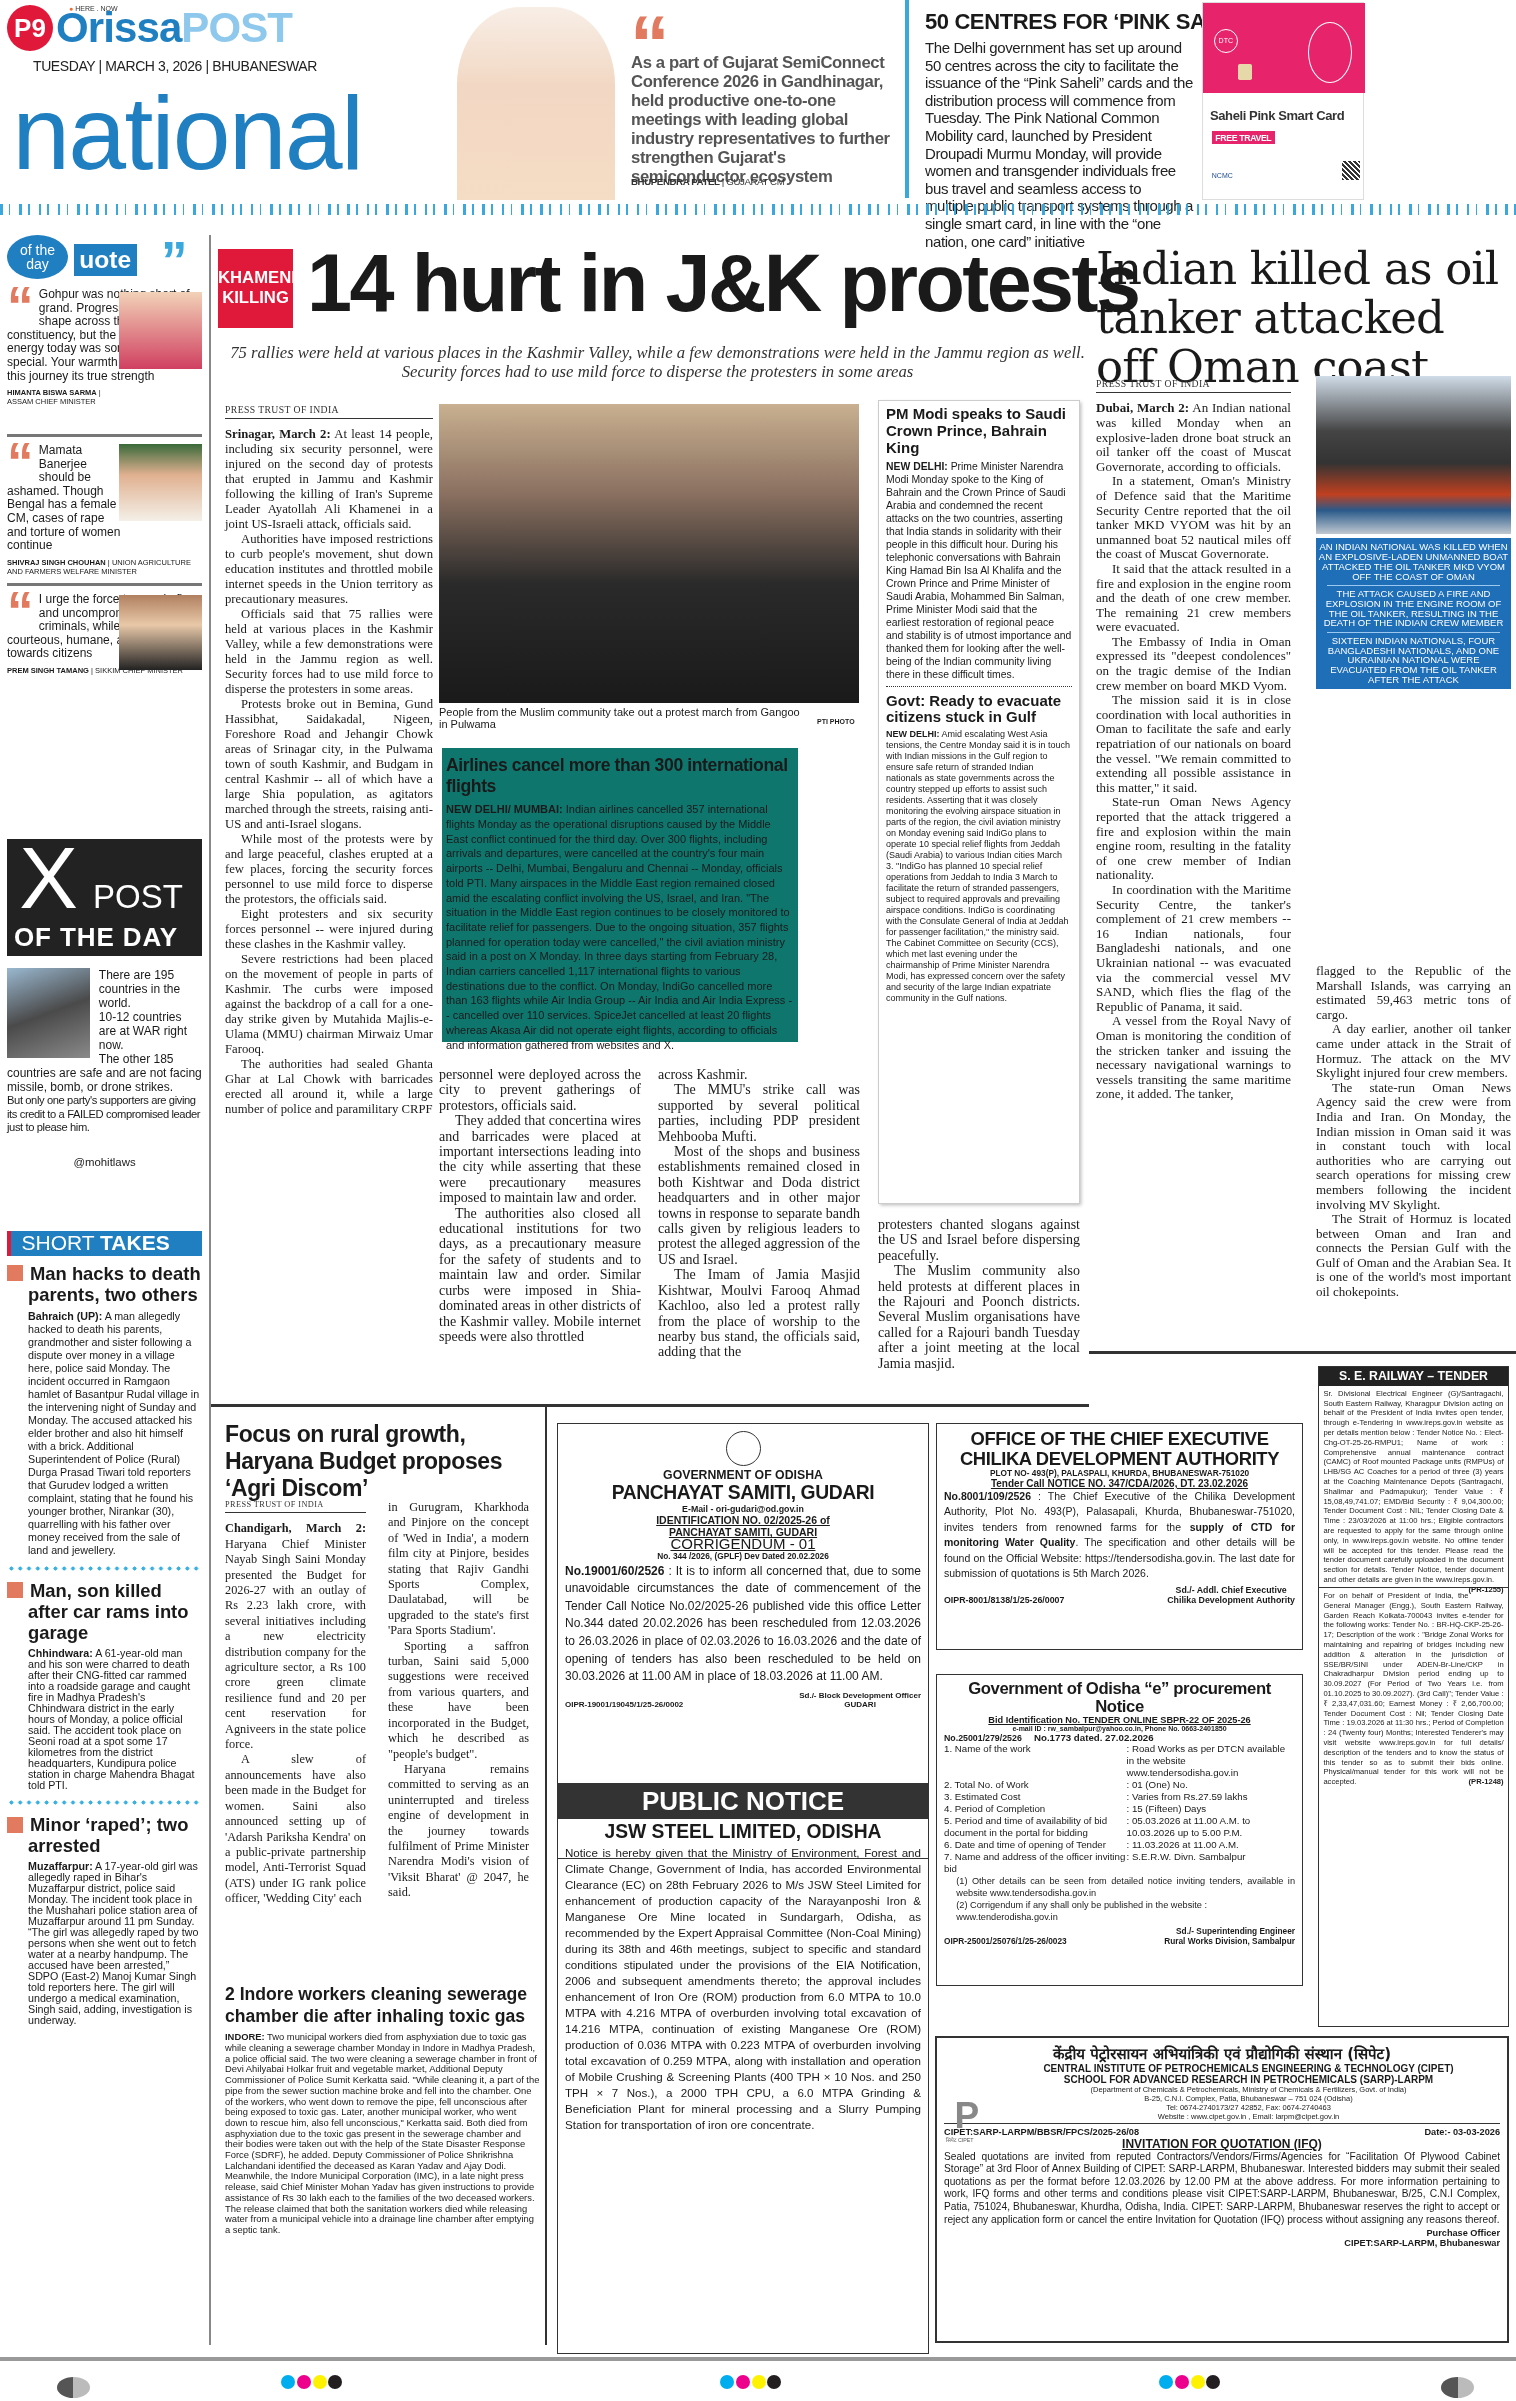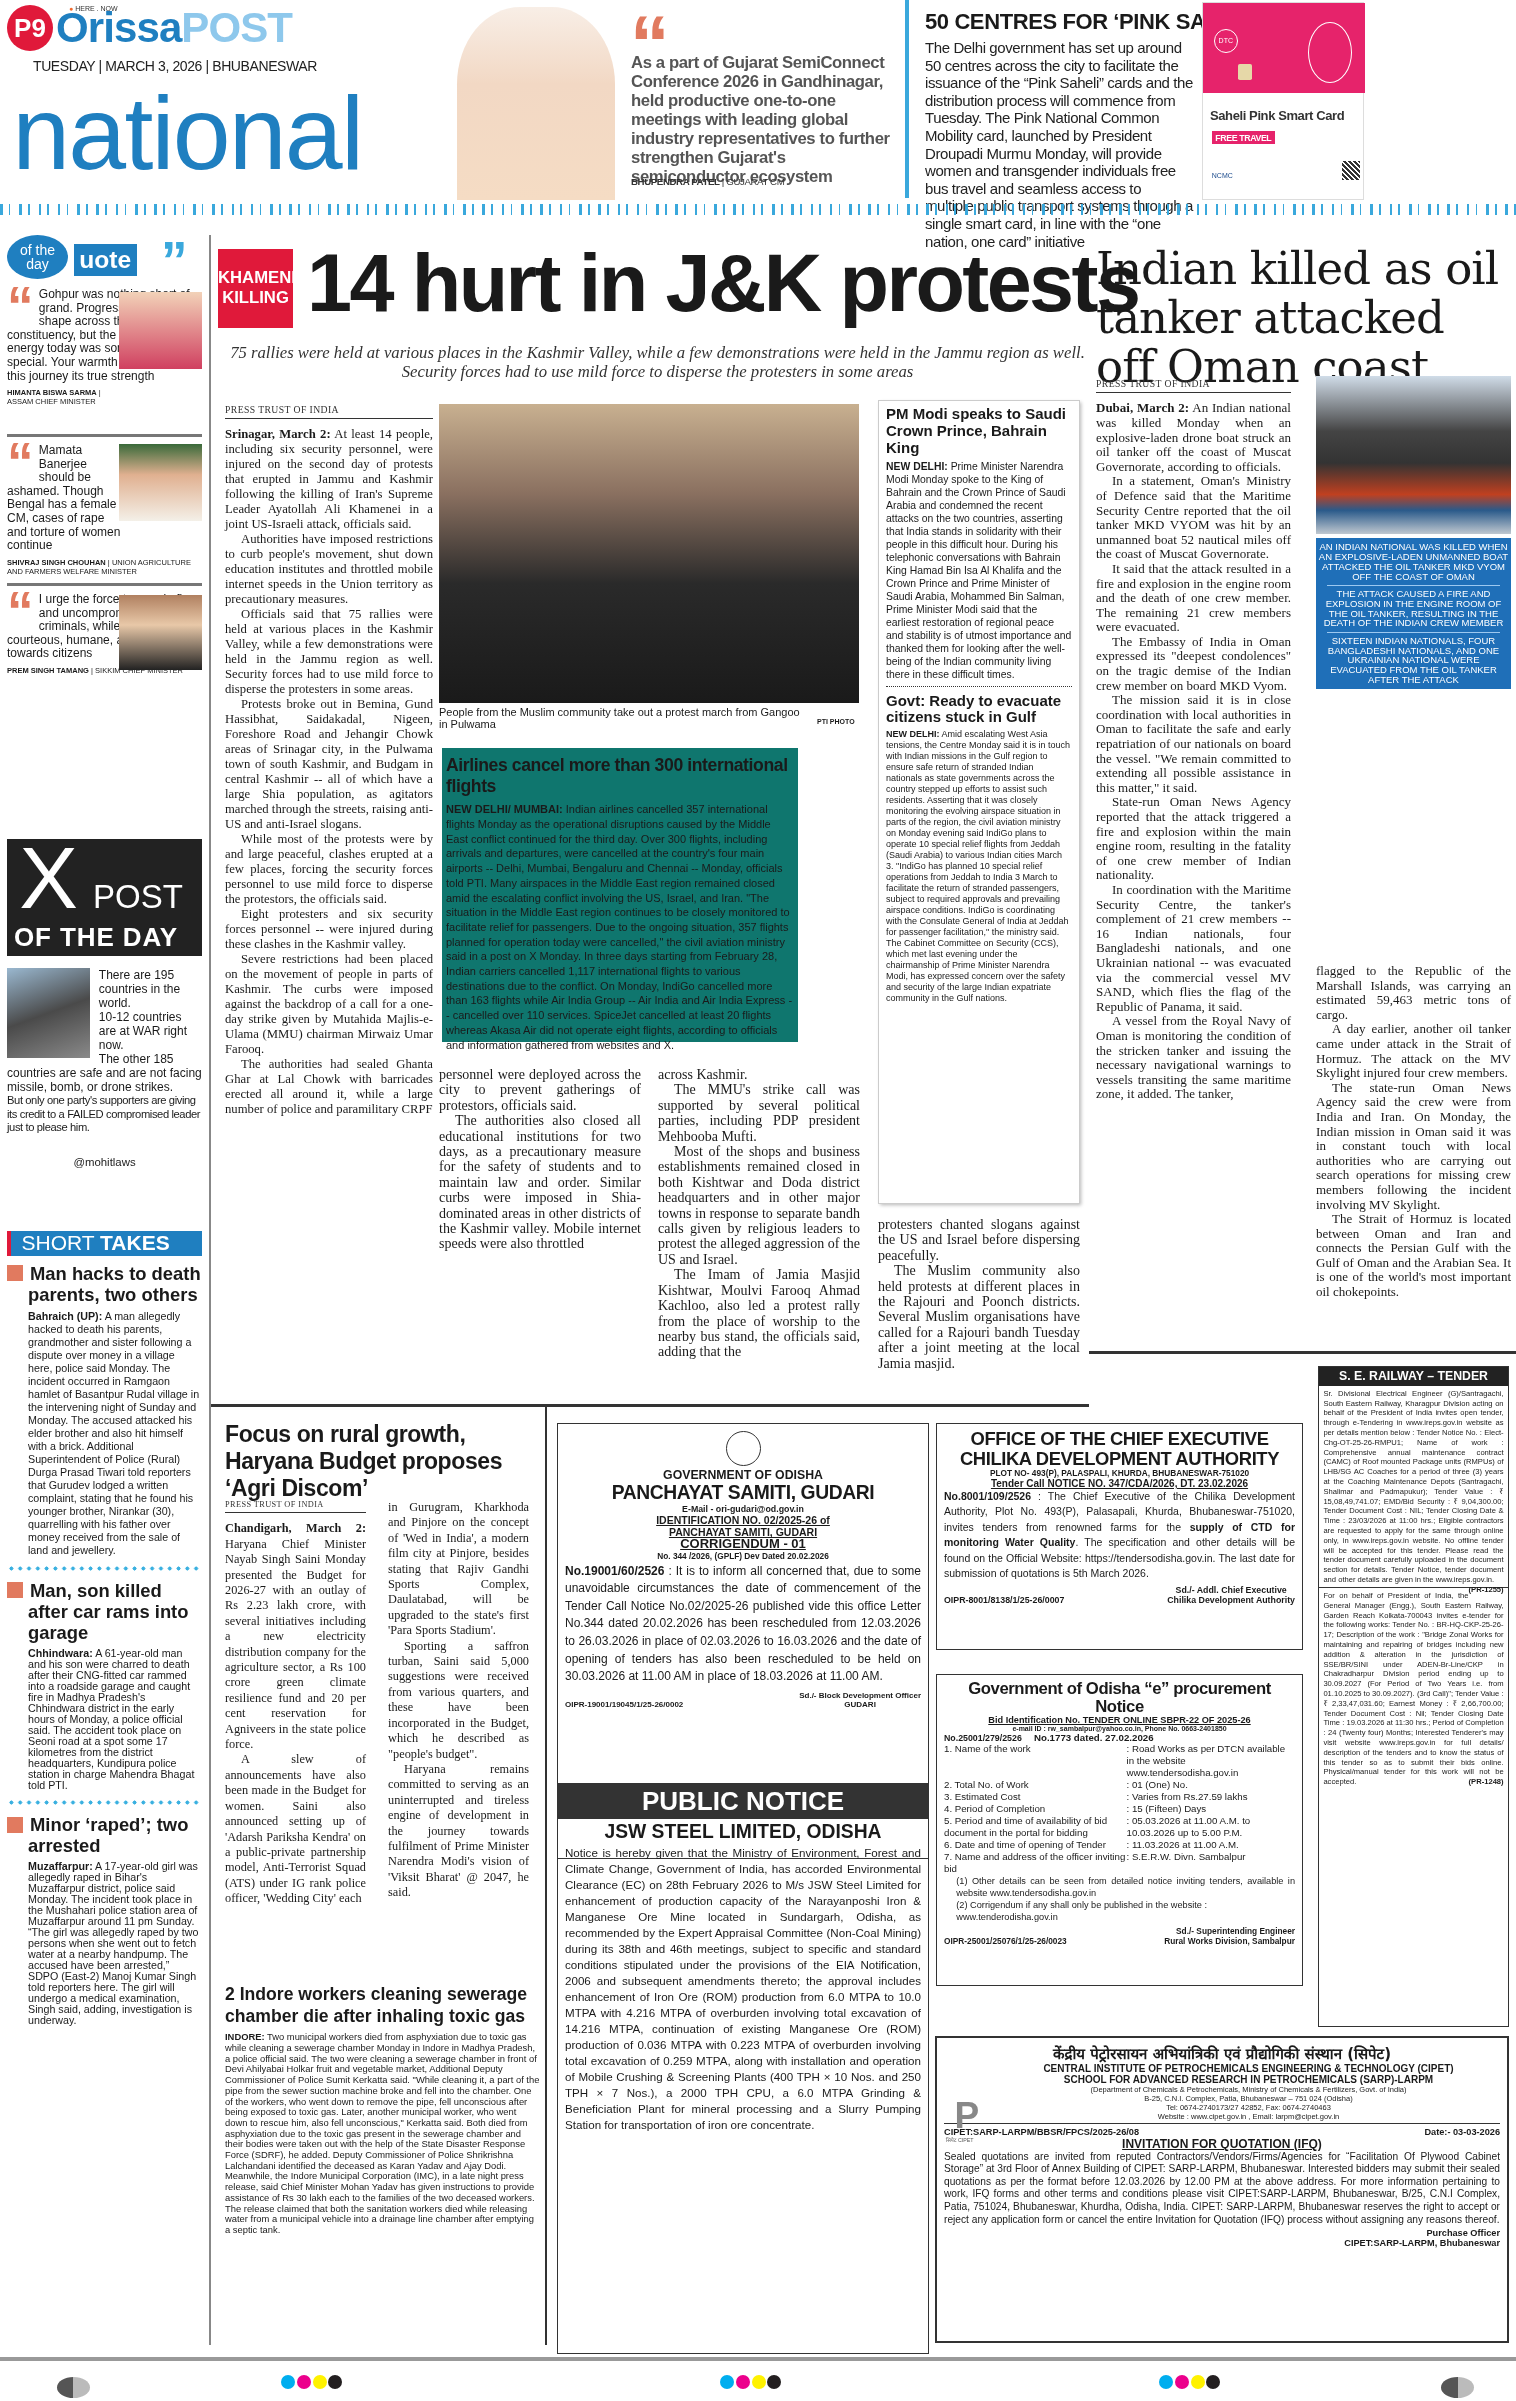--- a/index.html
+++ b/index.html
@@ -144,20 +144,21 @@
 <div class="abs sans" style="left:439px;top:706px;width:369px;font-size:11px;line-height:12.3px">People from the Muslim community take out a protest march from Gangoo in Pulwama</div>
 <div class="abs sans" style="left:817px;top:718px;font-size:7px;font-weight:bold">PTI PHOTO</div>
 
 <div class="abs" style="left:442px;top:748px;width:356px;height:294px;background:#0f766e;padding:7px 4px">
   <div class="cond" style="font-size:17.6px;font-weight:bold;line-height:21px">Airlines cancel more than 300 international flights</div>
   <div class="sans" style="font-size:11px;line-height:14.7px;margin-top:5.3px"><b>NEW DELHI/ MUMBAI:</b> <span>Indian airlines cancelled 357 international flights Monday as the operational disruptions caused by the Middle East conflict continued for the third day. Over 300 flights, including arrivals and departures, were cancelled at the country's four main airports -- Delhi, Mumbai, Bengaluru and Chennai -- Monday, officials told PTI. Many airspaces in the Middle East region remained closed amid the escalating conflict involving the US, Israel, and Iran. "The situation in the Middle East region continues to be closely monitored to facilitate relief for passengers. Due to the ongoing situation, 357 flights planned for operation today were cancelled," the civil aviation ministry said in a post on X Monday. In three days starting from February 28, Indian carriers cancelled 1,117 international flights to various destinations due to the conflict. On Monday, IndiGo cancelled more than 163 flights while Air India Group -- Air India and Air India Express -- cancelled over 110 services. SpiceJet cancelled at least 20 flights whereas Akasa Air did not operate eight flights, according to officials and information gathered from websites and X.</span></div>
 </div>
 
 <div class="abs bodytxt" style="left:439px;top:1067px;width:202px;font-size:14px;line-height:15.4px;font-stretch:condensed">
   <p class="first">personnel were deployed across the city to prevent gatherings of protestors, officials said.</p>
+    <p>They added that concertina wires and barricades were placed at important intersections leading into the city while asserting that these were precautionary measures imposed to maintain law and order.</p>
     <p>The authorities also closed all educational institutions for two days, as a precautionary measure for the safety of students and to maintain law and order. Similar curbs were imposed in Shia-dominated areas in other districts of the Kashmir valley. Mobile internet speeds were also throttled</p>
 </div>
 <div class="abs bodytxt" style="left:658px;top:1067px;width:202px;font-size:14px;line-height:15.4px">
   <p class="first">across Kashmir.</p>
     <p>The MMU's strike call was supported by several political parties, including PDP president Mehbooba Mufti.</p>
     <p>Most of the shops and business establishments remained closed in both Kishtwar and Doda district headquarters and in other major towns in response to separate bandh calls given by religious leaders to protest the alleged aggression of the US and Israel.</p>
     <p>The Imam of Jamia Masjid Kishtwar, Moulvi Farooq Ahmad Kachloo, also led a protest rally from the place of worship to the nearby bus stand, the officials said, adding that the</p>
 </div>
 
 <div class="abs" style="left:878px;top:400px;width:202px;height:804px;border:0.9px solid #ccc;box-shadow:1.8px 1.8px 3.5px #bbb;padding:5.3px 7px;background:#fff">
@@ -225,21 +226,21 @@
 
 <div class="abs" style="left:545px;top:1405px;width:1.8px;height:940px;background:#333"></div>
 
 <div class="abs box sans center" style="left:557px;top:1423px;width:372px;height:436px">
   <div style="width:35px;height:35px;border:1.8px solid #333;border-radius:50%;margin:1.8px auto"></div>
   <div style="font-size:12.3px;font-weight:bold">GOVERNMENT OF ODISHA</div>
   <div class="cond" style="font-size:19.3px;font-weight:bold">PANCHAYAT SAMITI, GUDARI</div>
   <div style="font-size:8.8px;font-weight:bold">E-Mail - ori-gudari@od.gov.in</div>
   <div class="underline" style="font-size:10.5px;font-weight:bold;line-height:12.3px">IDENTIFICATION NO. 02/2025-26 of</div>
   <div class="underline" style="font-size:10.5px;font-weight:bold;line-height:12.3px">PANCHAYAT SAMITI, GUDARI</div>
-  <div class="underline" style="font-size:13px;font-weight:bold;line-height:12.3px">CORRIGENDUM - 01</div>
+  <div class="underline" style="font-size:15px;font-weight:normal;line-height:12.3px">CORRIGENDUM - 01</div>
   <div style="font-size:8.3px;font-weight:bold">No. 344 /2026, (GPLF) Dev Dated 20.02.2026</div>
   <div style="font-size:12px;line-height:17.6px;text-align:justify;margin-top:1.8px"><b>No.19001/60/2526</b> <span>: It is to inform all concerned that, due to some unavoidable circumstances the date of commencement of the Tender Call Notice No.02/2025-26 published vide this office Letter No.344 dated 20.02.2026 has been rescheduled from 12.03.2026 to 26.03.2026 in place of 02.03.2026 to 16.03.2026 and the date of opening of tenders has also been rescheduled to be held on 30.03.2026 at 11.00 AM in place of 18.03.2026 at 11.00 AM.</span></div>
   <div style="display:flex;justify-content:space-between;align-items:flex-end;font-size:8px;font-weight:bold;margin-top:5.3px">
     <span>OIPR-19001/19045/1/25-26/0002</span>
     <span style="text-align:center"><span>Sd./- Block Development Officer</span><br><span>GUDARI</span></span>
   </div>
 </div>
 
 <div class="abs sans" style="left:557px;top:1783px;width:372px;height:571px;border:1.8px solid #333">
   <div style="background:#333;color:#fff;font-size:26px;font-weight:bold;text-align:center;line-height:35px">PUBLIC NOTICE</div>

